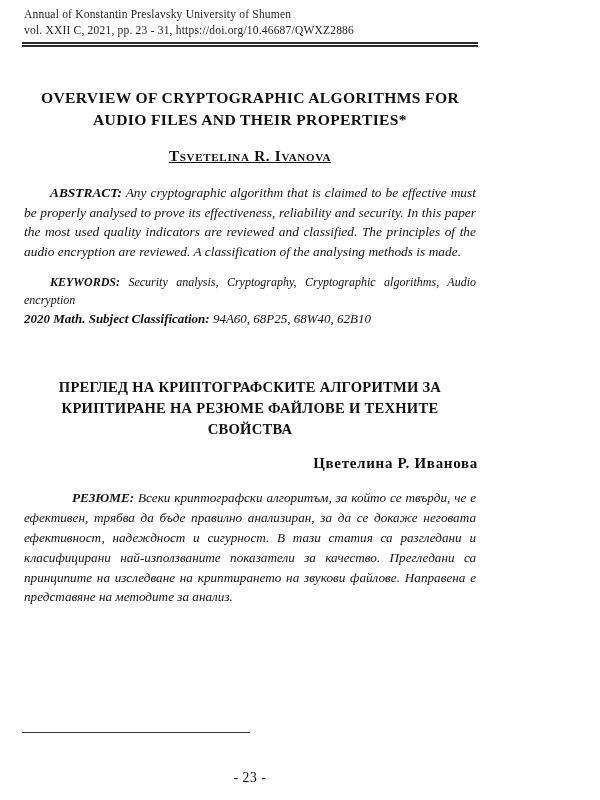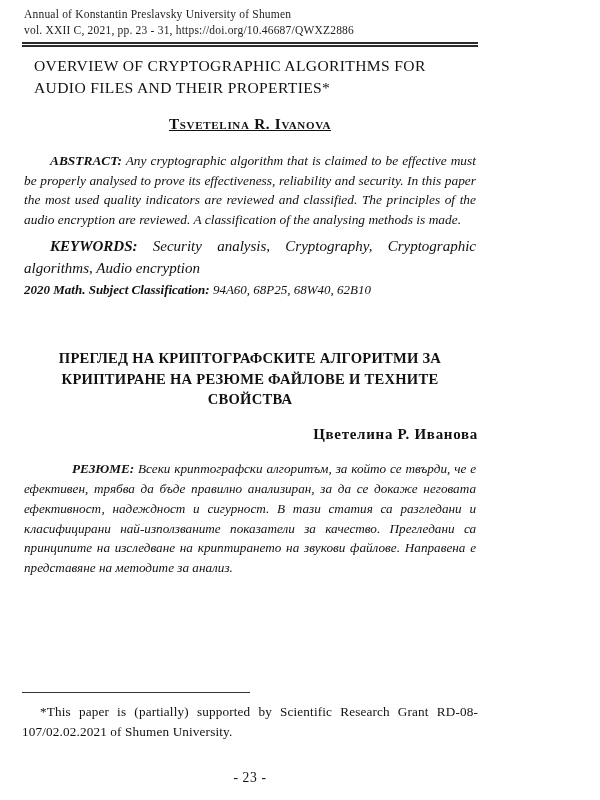--- a/index.html
+++ b/index.html
@@ -39,23 +39,23 @@
     margin-top: 3px;
     border-top: 2.2px solid #2b2b2b;
     border-bottom: 2.2px solid #2b2b2b;
     height: 1.4px;
     background: #ffffff;
     width: 100%;
   }
 
   
   .title-en {
-    margin-top: 8px;
-    text-align: left;
-    font-weight: normal;
+    margin-top: 40px;
+    text-align: center;
+    font-weight: bold;
     font-size: 15.6px;
     line-height: 1.38;
     letter-spacing: 0.35px;
     padding: 0 12px;
   }
   .title-en .tline { display: block; }
 
   .author-en {
     margin-top: 17px;
     text-align: center;
@@ -75,23 +75,23 @@
     text-align: justify;
     text-indent: 26px;
     padding: 0 2px;
   }
   .abs-block .lead {
     font-weight: bold;
     font-style: italic;
   }
 
   .kw-block {
-    margin-top: 7px;
-    font-style: italic;
-    font-size: 15px;
+    margin-top: 13px;
+    font-style: italic;
+    font-size: 12px;
     line-height: 1.46;
     text-align: justify;
     text-indent: 26px;
     padding: 0 2px;
   }
   .kw-block .lead {
     font-weight: bold;
     font-style: italic;
   }
 
@@ -210,18 +210,17 @@
   </div>
 
   <div class="author-bg">Цветелина Р. Иванова</div>
 
   <div class="resume-block">
     <span class="lead">РЕЗЮМЕ:</span><span>  Всеки криптографски алгоритъм, за който се твърди, че е ефективен, трябва да бъде правилно анализиран, за да се докаже неговата ефективност, надеждност и сигурност. В тази статия са разгледани и класифицирани най-използваните показатели за качество. Прегледани са принципите на изследване на криптирането на звукови файлове. Направена е представяне на методите за анализ.</span>
   </div>
 
   <div class="footnote-wrap">
     <div class="footnote-rule"></div>
-    <div class="footnote-text">*This paper is (partially) supported by Scientific Research Grant RD-08-107/02.02.2021 of Shumen University.</div>
   </div>
 
   <div class="page-number">- 23 -</div>
 
 </div>
 
 </body></html>

